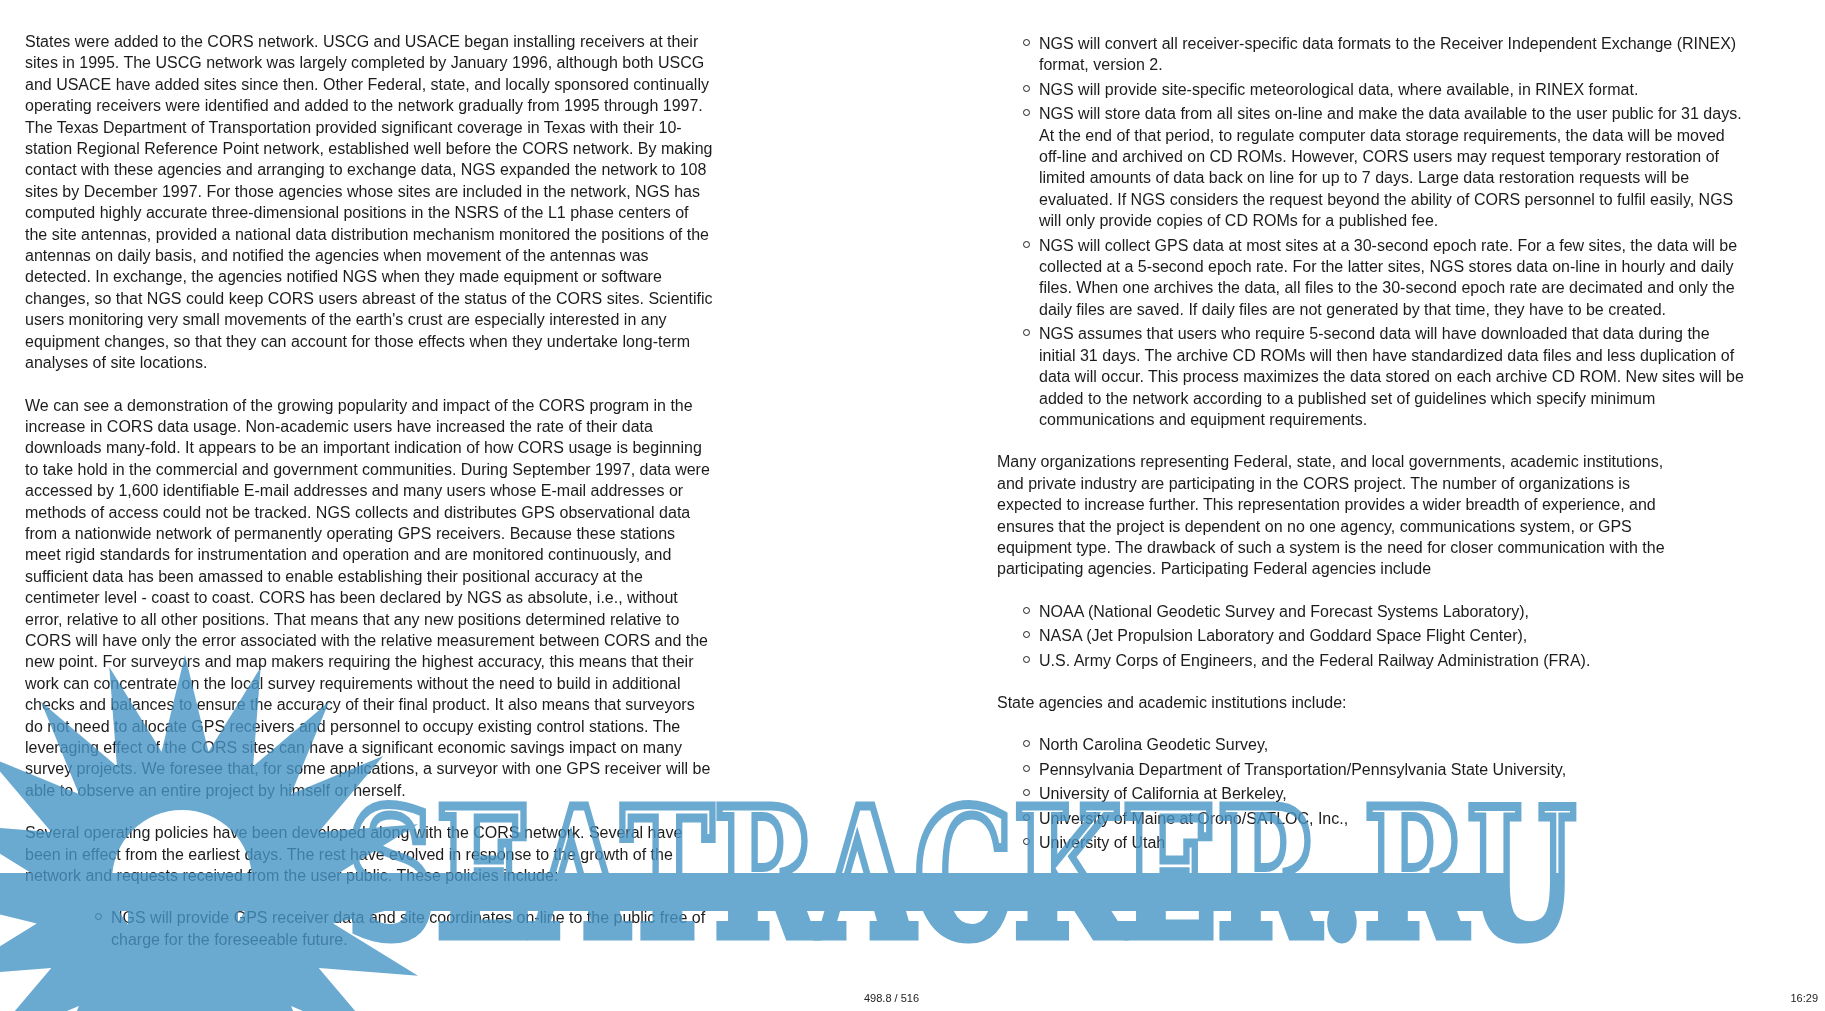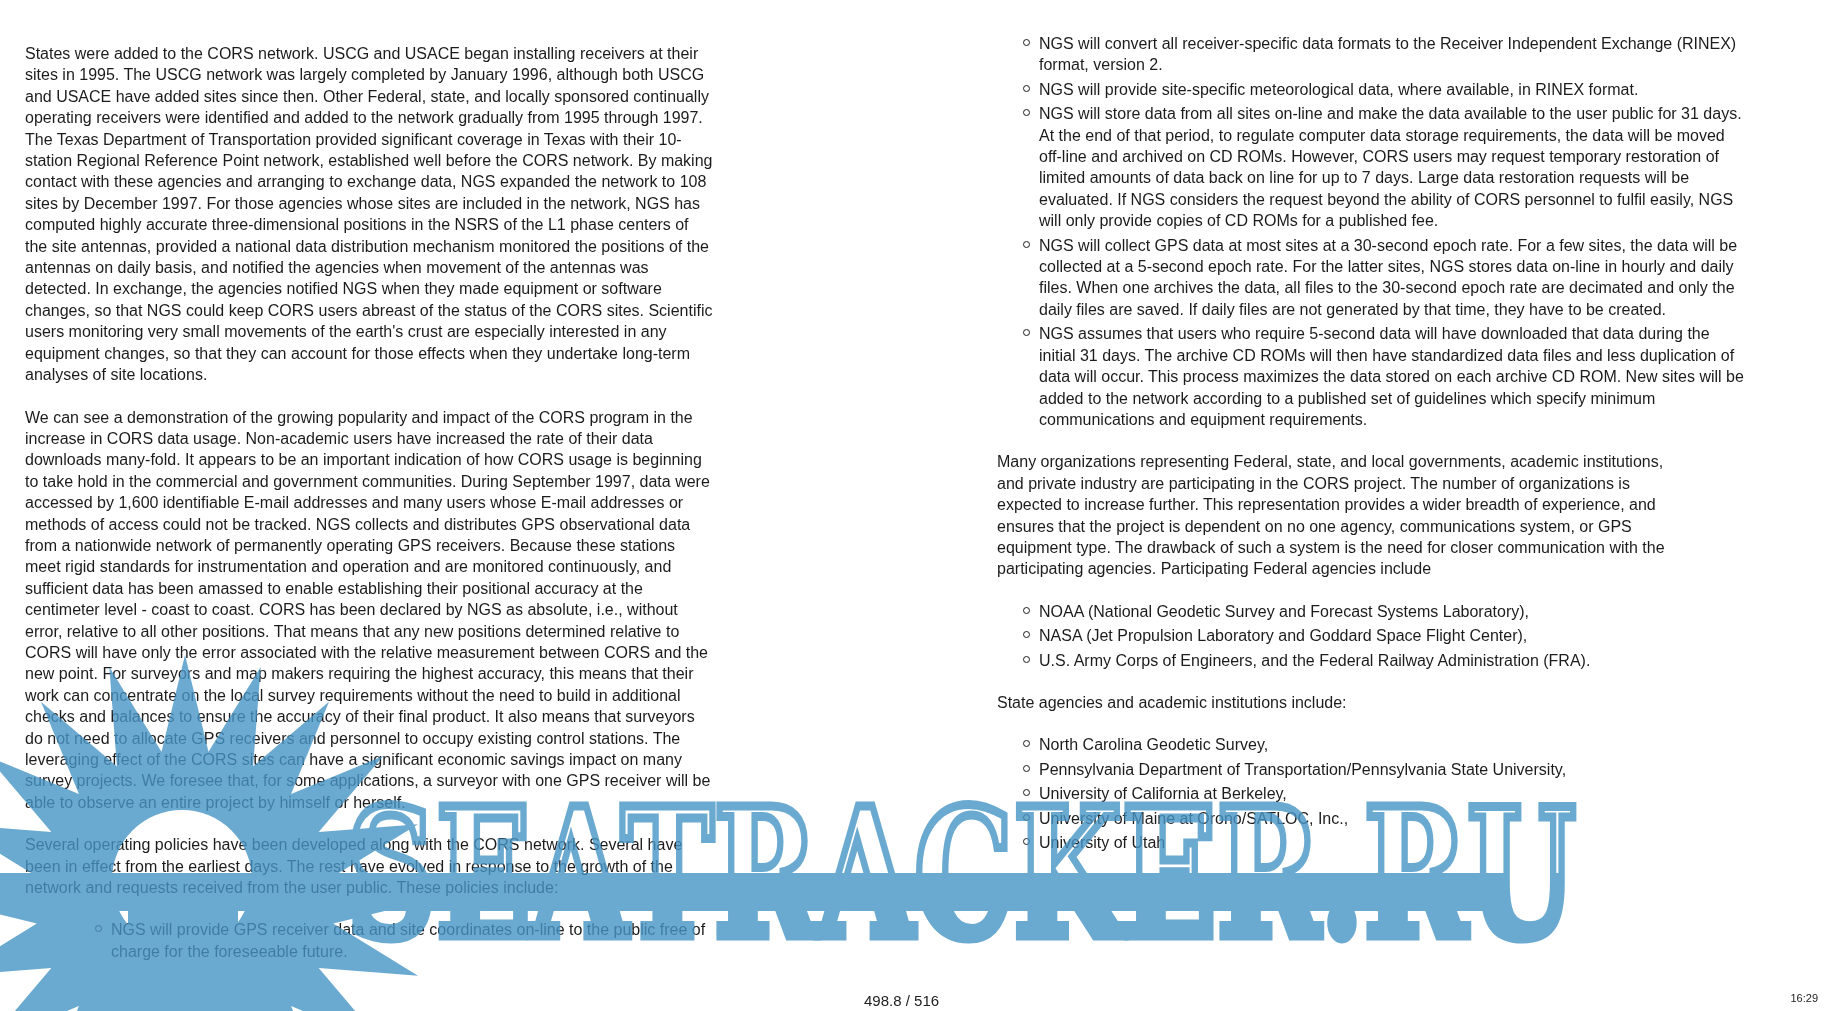--- a/index.html
+++ b/index.html
@@ -4,32 +4,32 @@
 <style>
   html,body{margin:0;padding:0;}
   body{
     width:1825px;height:1011px;overflow:hidden;background:#ffffff;position:relative;
     font-family:"Liberation Sans","DejaVu Sans",sans-serif;color:#1c1c1c;
   }
   .page-root{position:absolute;inset:0;}
   .col{position:absolute;top:30px;font-size:16px;line-height:21.4px;}
   .col-left{left:25px;width:690px;}
   .col-right{left:997px;width:790px;}
-  .col p{margin:13px 0 21px 0;}
+  .col p{margin:1px 0 21px 0;}
   .col-right p{width:682px;}
   .col ul{list-style:none;margin:0 0 21px 0;padding:0;}
   .col-left ul{padding-left:83px;}
   .col-right ul{padding-left:39px;}
   .col-right ul li{max-width:706px;}
   .col li{position:relative;margin:3px;}
   .col li::before{
     content:"";position:absolute;width:7px;height:7px;border:1.6px solid #1c1c1c;
     border-radius:50%;left:-16px;top:6px;box-sizing:border-box;
   }
-  .footer-pos{position:absolute;left:864px;top:992px;font-size:15px;color:#222;}
+  .footer-pos{position:absolute;left:864px;top:992px;font-size:11px;color:#222;}
   .footer-clock{position:absolute;right:7px;top:992px;font-size:11px;color:#222;}
   .watermark-svg{position:absolute;inset:0;pointer-events:none;}
 </style>
 </head>
 <body>
 
 <div class="page-root">
 
   <div class="col col-left">
     <p>States were added to the CORS network. USCG and USACE began installing receivers at their sites in 1995. The USCG network was largely completed by January 1996, although both USCG and USACE have added sites since then. Other Federal, state, and locally sponsored continually operating receivers were identified and added to the network gradually from 1995 through 1997. The Texas Department of Transportation provided significant coverage in Texas with their 10-station Regional Reference Point network, established well before the CORS network. By making contact with these agencies and arranging to exchange data, NGS expanded the network to 108 sites by December 1997. For those agencies whose sites are included in the network, NGS has computed highly accurate three-dimensional positions in the NSRS of the L1 phase centers of the site antennas, provided a national data distribution mechanism monitored the positions of the antennas on daily basis, and notified the agencies when movement of the antennas was detected. In exchange, the agencies notified NGS when they made equipment or software changes, so that NGS could keep CORS users abreast of the status of the CORS sites. Scientific users monitoring very small movements of the earth's crust are especially interested in any equipment changes, so that they can account for those effects when they undertake long-term analyses of site locations.</p>

